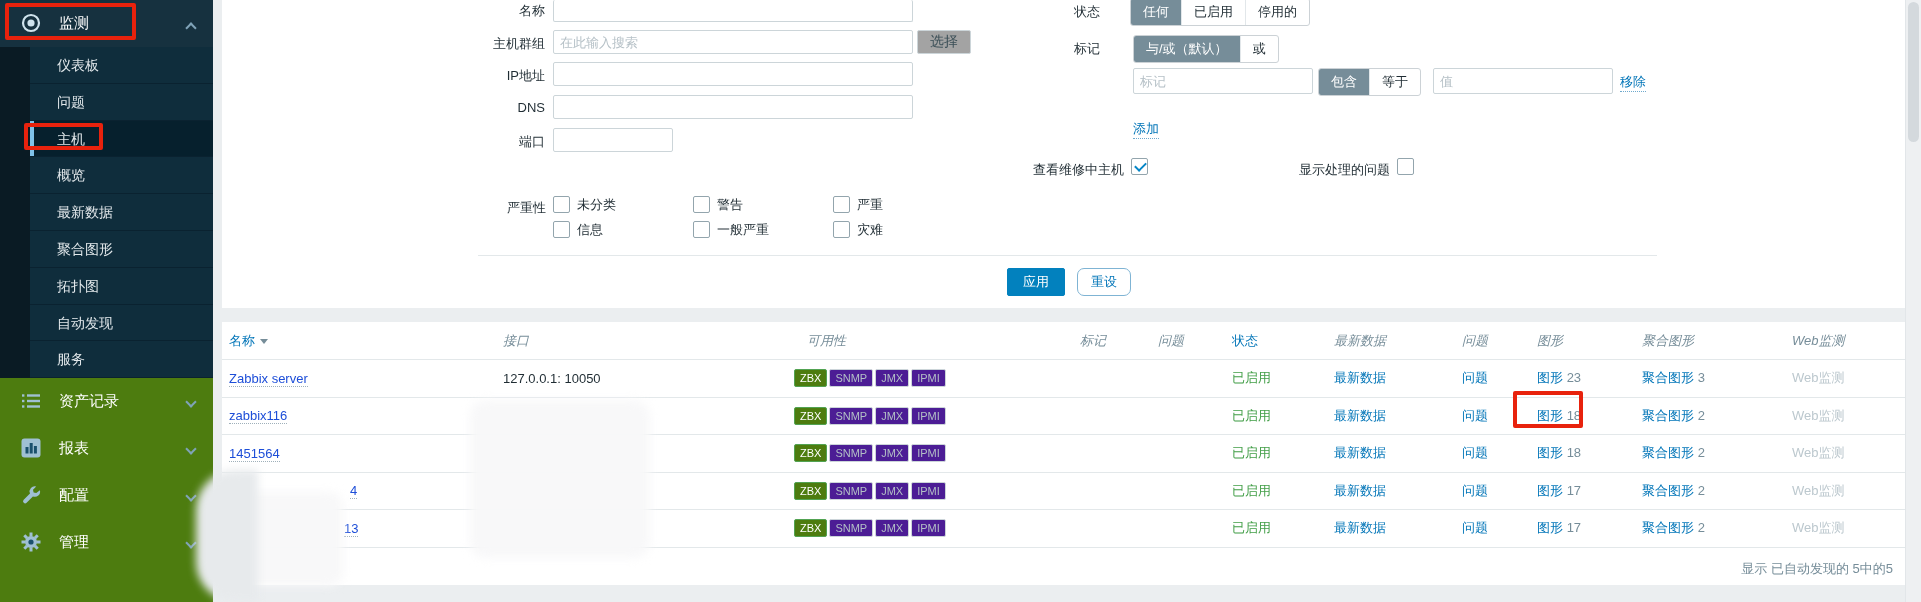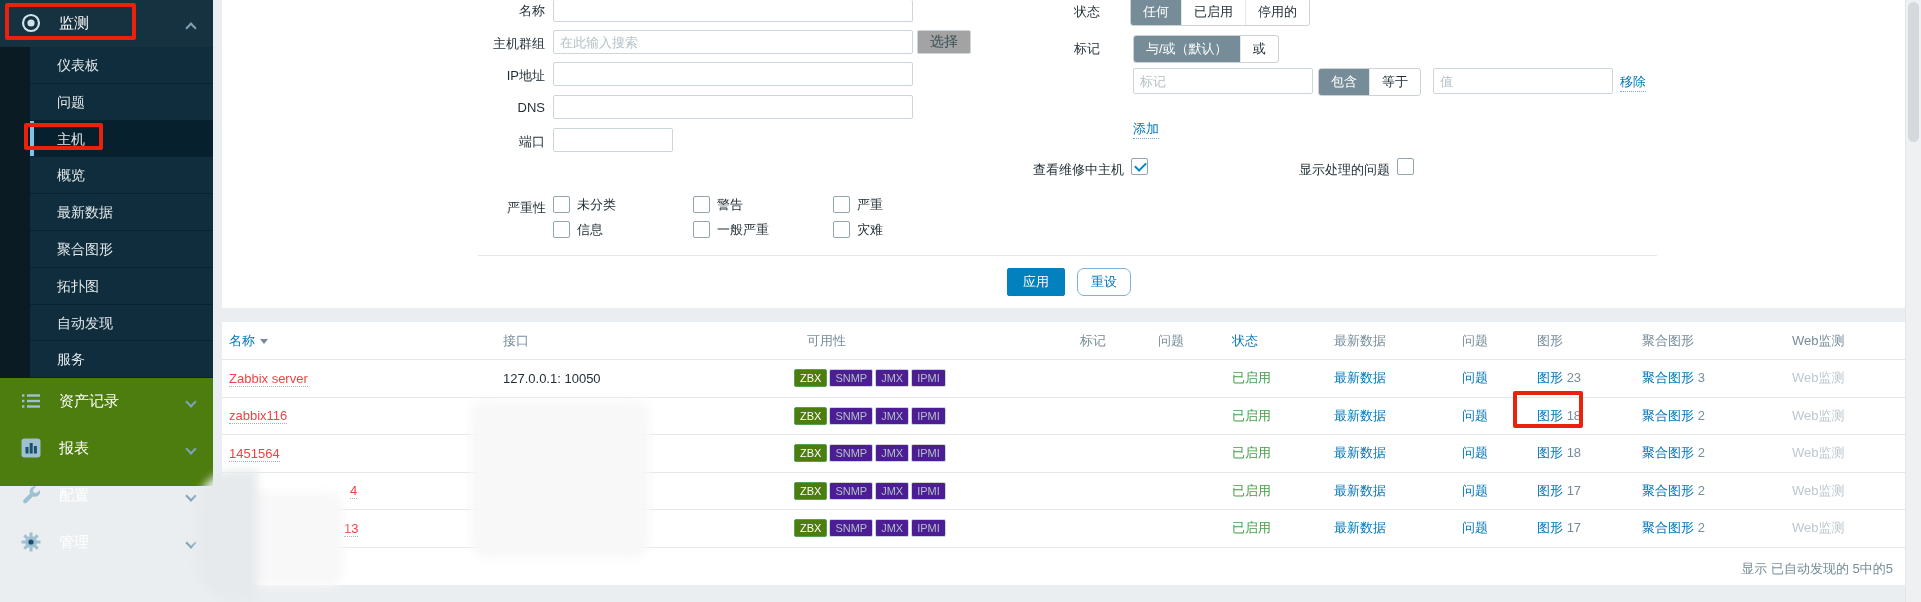--- a/index.html
+++ b/index.html
@@ -4,21 +4,21 @@
 <style>
   * { box-sizing: border-box; margin: 0; padding: 0; }
   html,body { width:1921px; height:602px; }
   body {
     position: relative; overflow: hidden;
     background: #ebeef0;
     font-family: "Liberation Sans", sans-serif;
     font-size: 13px; color: #1f2c33;
   }
   
-  .sidebar { position:absolute; left:0; top:0; width:213px; height:486px; background:#1a506c; z-index:2; }
+  .sidebar { position:absolute; left:0; top:0; width:213px; height:602px; background:#1a506c; z-index:2; }
   .menu-head { position:relative; height:47px; background:#16313f; }
   .menu-head .mlabel { position:absolute; left:59px; top:14px; color:#ffffff; font-size:15px; }
   .micon { position:absolute; left:21px; top:13px; width:20px; height:20px; }
   .chev { position:absolute; right:18px; top:20px; width:8px; height:8px; border-right:2px solid #7fa3b8; border-bottom:2px solid #7fa3b8; transform:rotate(45deg); }
   .chev.up { transform:rotate(-135deg); top:24px; }
   .submenu { position:absolute; top:47px; left:0; width:213px; height:331px; background:#0a1b24; padding-left:30px; }
   .submenu-item { position:relative; height:36.8px; line-height:36.8px; background:#0f2d3c; border-bottom:1px solid #0a2230; color:#e2e8eb; font-size:14px; padding-left:27px; cursor:pointer; }
   .submenu-item.selected { background:#06202d; }
   .submenu-item.selected::before { content:""; position:absolute; left:0; top:0; bottom:0; width:4px; background:#7fc2ea; }
   .menu-sections { position:absolute; top:378px; left:0; width:213px; bottom:0; background:#4d7c0f; }
@@ -45,24 +45,24 @@
   .sev-grid { position:absolute; left:331px; top:196px; display:grid; grid-template-columns:140px 140px 140px; grid-auto-rows:25px; }
   .sev-item { position:relative; padding-left:24px; line-height:18px; }
   .sev-item .checkbox { left:0; top:0; }
   .divider { position:absolute; left:256px; top:255px; width:1179px; height:1px; background:#e3e8ea; }
   .btn-apply { position:absolute; left:785px; top:268px; height:28px; padding:0 15px; background:#0281be; color:#fff; border:1px solid #0281be; border-radius:2px; font:inherit; font-size:13px; cursor:pointer; }
   .btn-reset { position:absolute; left:855px; top:268px; height:28px; padding:4px 13px; background:#fff; color:#0275b8; border:1px solid #7fb4d4; border-radius:7px; font:inherit; font-size:13px; cursor:pointer; }
   
   .trow { display:grid; grid-template-columns:274px 291px 286px 78px 74px 102px 128px 75px 105px 150px auto; align-items:center; height:37.5px; border-bottom:1px solid #e3e8ea; }
   .trow.head { height:38px; }
   .cell { padding-left:7px; white-space:nowrap; }
-  .hgray { color:#768d99; }
+  .hgray { color:#768d99;font-style:italic; }
   .cell.avail-h { padding-left:20px; }
   .sort-arrow { display:inline-block; width:0; height:0; border-left:4px solid transparent; border-right:4px solid transparent; border-top:5px solid #768d99; margin-left:5px; vertical-align:middle; }
-  .host-link { color:#ef4444; text-decoration:none; border-bottom:1px dotted #9fb0ba; cursor:pointer; }
+  .host-link { color:#1d4ed8; text-decoration:none; border-bottom:1px dotted #9fb0ba; cursor:pointer; }
   .badge { display:inline-block; font-size:11px; padding:2px 5px; border-radius:2px; margin-right:2px; }
   .badge.zbx { background:#4d7c0f; color:#fff; border:1px solid #52a352; }
   .badge.off { background:#4c1d95; color:#b3bfc6; border:1px solid #ccd5d9; }
   .status-en { color:#429e47; cursor:pointer; }
   .count { color:#768d99; }
   .web-dis { color:#bcc8ce; }
   .name-frag4 { padding-left:128px; }
   .name-frag5 { padding-left:122px; }
   .tfooter { position:absolute; right:12px; top:238px; color:#768d99; }
   

